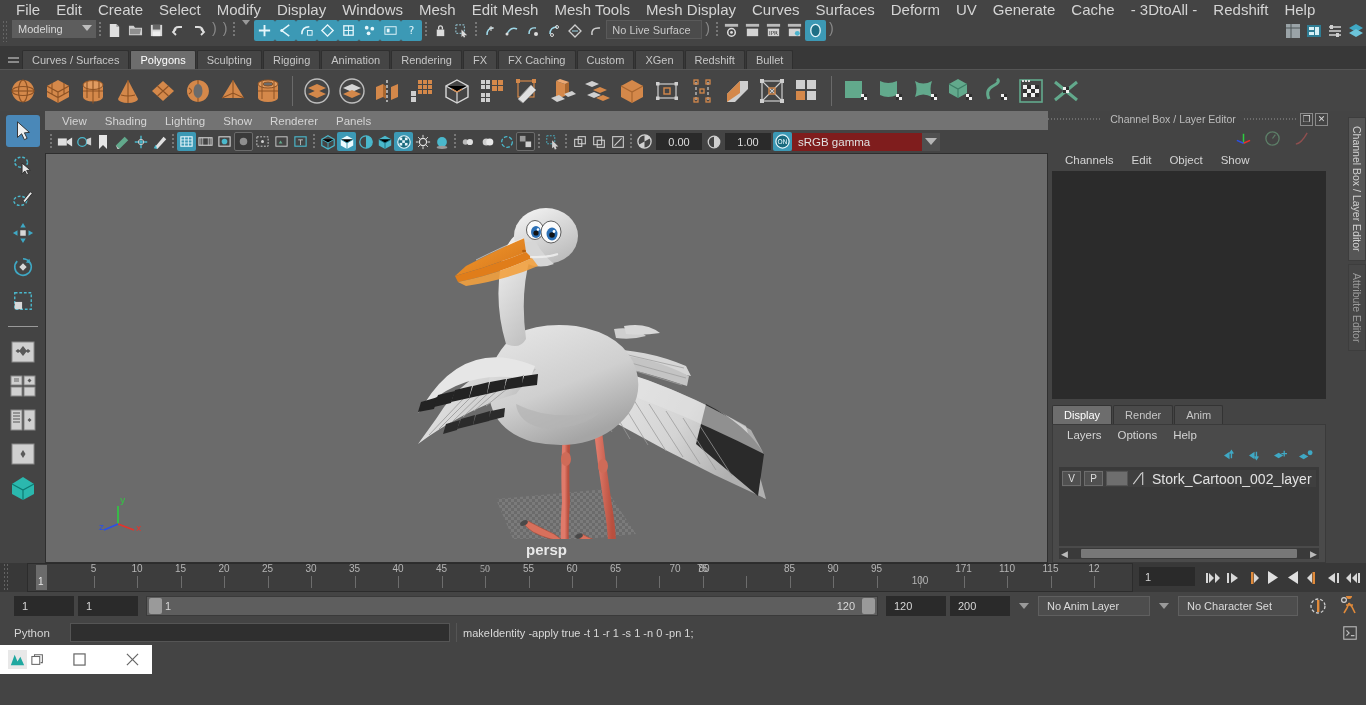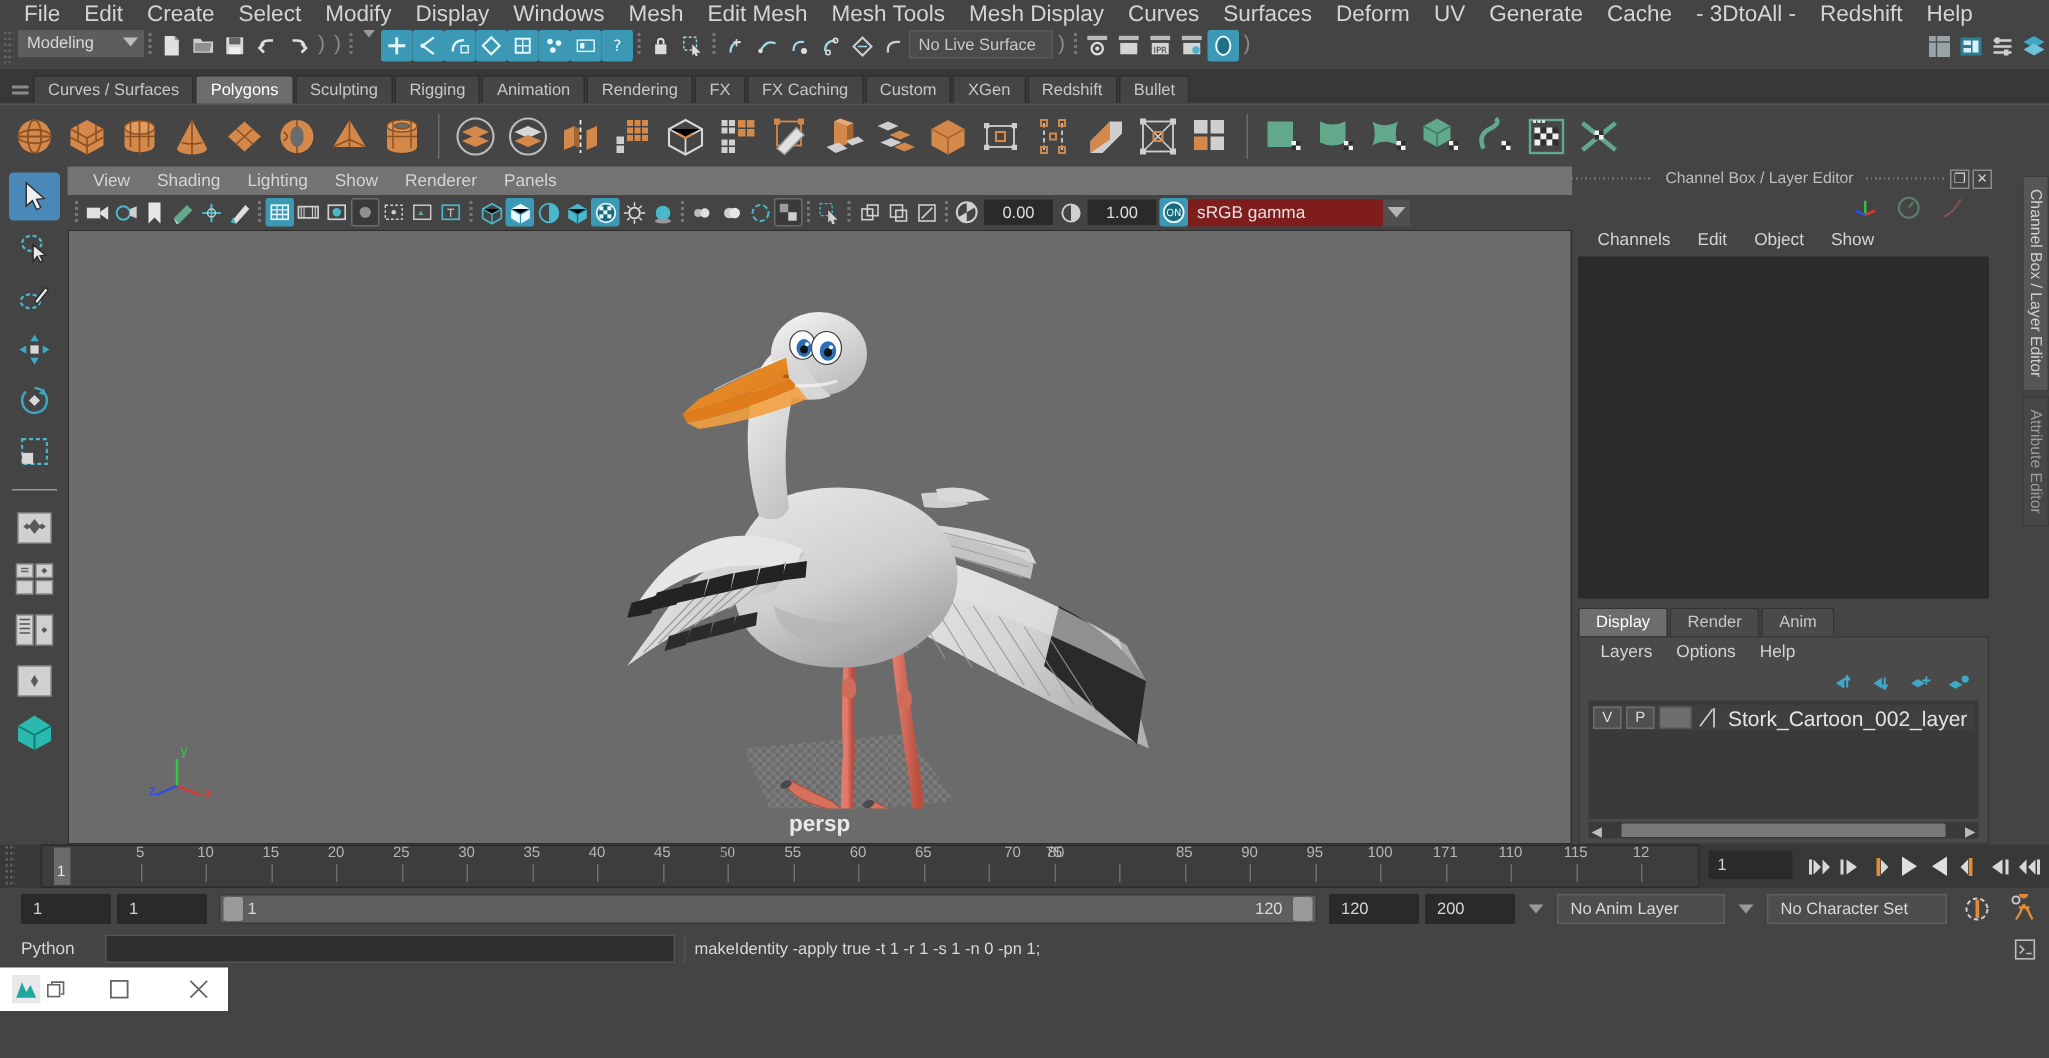--- a/index.html
+++ b/index.html
@@ -1303,21 +1303,21 @@
         <div class="ticklab" style="left: 674.5px;">75</div>
         <div class="tick" style="left: 718px;"></div>
         <div class="ticklab" style="left: 676px;">80</div>
         <div class="tick" style="left: 761.5px;"></div>
         <div class="ticklab" style="left: 761.5px;">85</div>
         <div class="tick" style="left: 805px;"></div>
         <div class="ticklab" style="left: 805px;">90</div>
         <div class="tick" style="left: 848.5px;"></div>
         <div class="ticklab" style="left: 848.5px;">95</div>
         <div class="tick" style="left: 892px;"></div>
-        <div class="ticklab" style="left: 892px;">100</div>
+        <div class="ticklab" style="left: 892px; margin-top: 12px;">100</div>
         <div class="tick" style="left: 935.5px;"></div>
         <div class="ticklab" style="left: 935.5px;">171</div>
         <div class="tick" style="left: 979px;"></div>
         <div class="ticklab" style="left: 979px;">110</div>
         <div class="tick" style="left: 1022.5px;"></div>
         <div class="ticklab" style="left: 1022.5px;">115</div>
         <div class="tick" style="left: 1066px;"></div>
         <div class="ticklab" style="left: 1066px;">12</div>
       </div>
     <div class="tfield">

